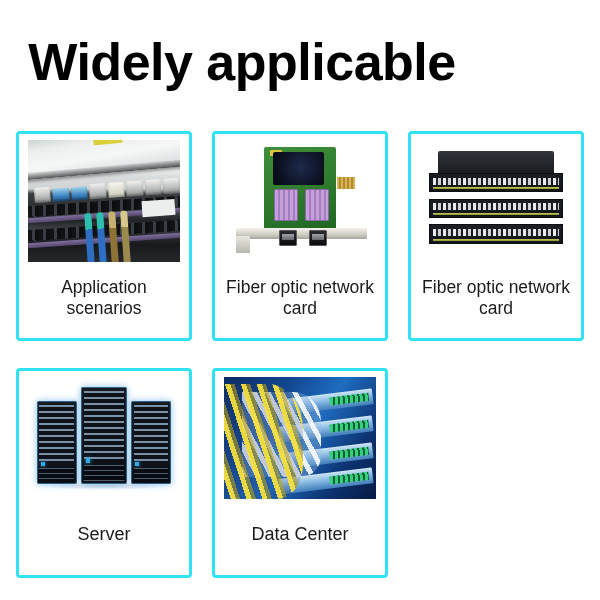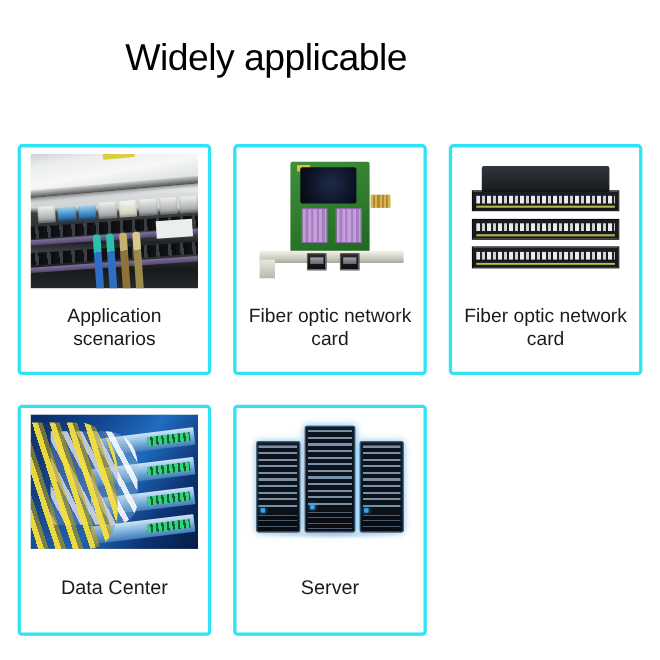--- a/index.html
+++ b/index.html
@@ -20,22 +20,22 @@
     background: #ffffff;
   }
 
   
   .title {
     position: absolute;
     top: 36px;
     left: 0;
     width: 484px;
     text-align: center;
-    font-size: 34px;
-    font-weight: normal;
+    font-size: 52px;
+    font-weight: bold;
     letter-spacing: -0.5px;
     color: #000000;
     line-height: 1.0;
     white-space: nowrap;
   }
 
   
   .grid {
     position: absolute;
     top: 131px;
@@ -414,40 +414,20 @@
         <div class="unit u3">
             <div class="ports"></div>
             <div class="stripe"></div>
           </div>
       </div>
       <div class="caption">Fiber optic network card</div>
     </div>
 
 
     <div class="card">
-      <div class="thumb ph-dc">
-        <div class="panel d1">
-            <div class="conn"></div>
-          </div>
-        <div class="panel d2">
-            <div class="conn"></div>
-          </div>
-        <div class="panel d3">
-            <div class="conn"></div>
-          </div>
-        <div class="panel d4">
-            <div class="conn"></div>
-          </div>
-        <div class="white"></div>
-        <div class="yellow"></div>
-      </div>
-      <div class="caption single">Data Center</div>
-    </div>
-
-    <div class="card">
       <div class="thumb ph-srv">
         <div class="rack left">
             <div class="bays2"></div>
             <div class="led"></div>
             <div class="lower"></div>
             <div class="glow"></div>
           </div>
         <div class="rack right">
             <div class="bays2"></div>
             <div class="led"></div>
@@ -458,14 +438,34 @@
             <div class="bays2"></div>
             <div class="led"></div>
             <div class="lower"></div>
             <div class="glow"></div>
           </div>
         <div class="shadow"></div>
       </div>
       <div class="caption single">Server</div>
     </div>
 
+    <div class="card">
+      <div class="thumb ph-dc">
+        <div class="panel d1">
+            <div class="conn"></div>
+          </div>
+        <div class="panel d2">
+            <div class="conn"></div>
+          </div>
+        <div class="panel d3">
+            <div class="conn"></div>
+          </div>
+        <div class="panel d4">
+            <div class="conn"></div>
+          </div>
+        <div class="white"></div>
+        <div class="yellow"></div>
+      </div>
+      <div class="caption single">Data Center</div>
+    </div>
+
   </div>
 </div>
 
 </body></html>

